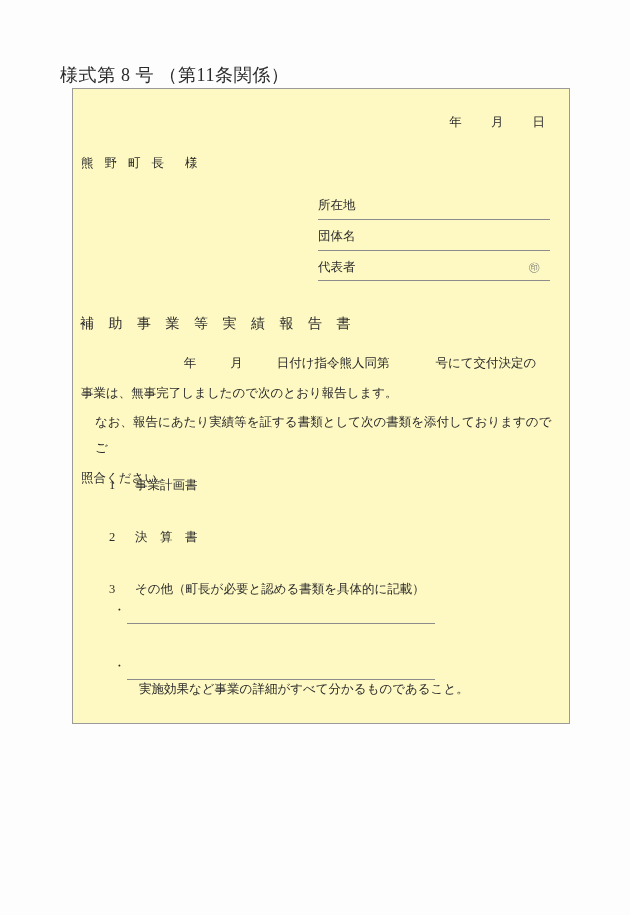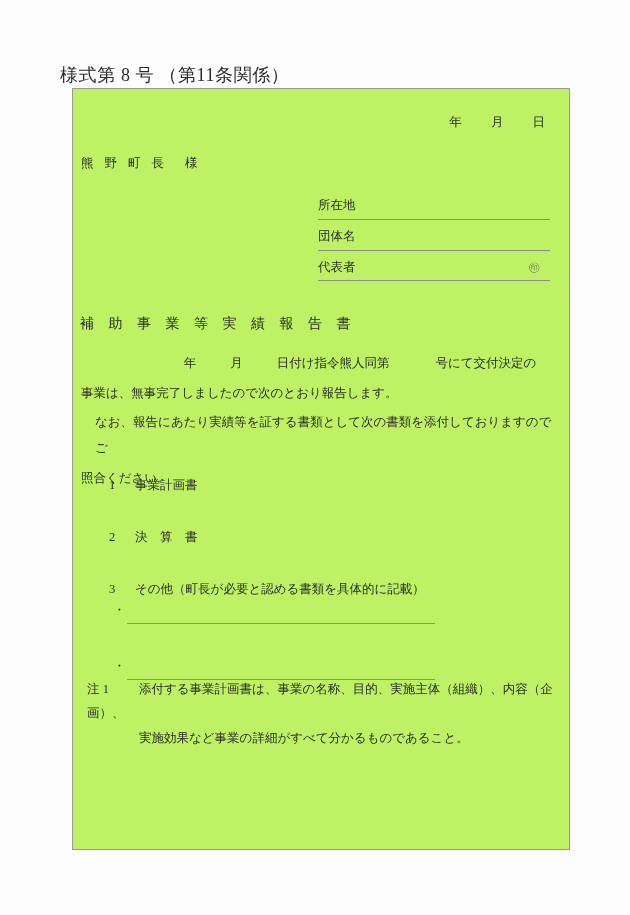--- a/index.html
+++ b/index.html
@@ -28,24 +28,24 @@
     top: 63px;
     font-size: 18px;
     letter-spacing: 0.6px;
     white-space: nowrap;
   }
   .frame {
     position: absolute;
     left: 72px;
     top: 88px;
     width: 498px;
-    height: 762px;
+    height: 636px;
     border: 1px solid #9a9a9a;
     box-sizing: border-box;
-    background: #bef264;
+    background: #fef9c3;
   }
   .inner {
     position: relative;
     width: 100%;
     height: 100%;
     font-size: 12.5px;
     line-height: 1.9;
   }
   .date-line {
     position: absolute;
@@ -233,20 +233,19 @@
           <span class="bullet">・</span>
           <span class="blank-rule"></span>
         </div>
         <div class="blank-row">
           <span class="bullet">・</span>
           <span class="blank-rule"></span>
         </div>
       </div>
 
       <div class="note">
-        <div><span class="note-label">注 1</span><span>添付する事業計画書は、事業の名称、目的、実施主体（組織）、内容（企画）、</span></div>
         <div class="note-second">実施効果など事業の詳細がすべて分かるものであること。</div>
       </div>
 
     </div>
   </div>
 
 </div>
 
 </body></html>

